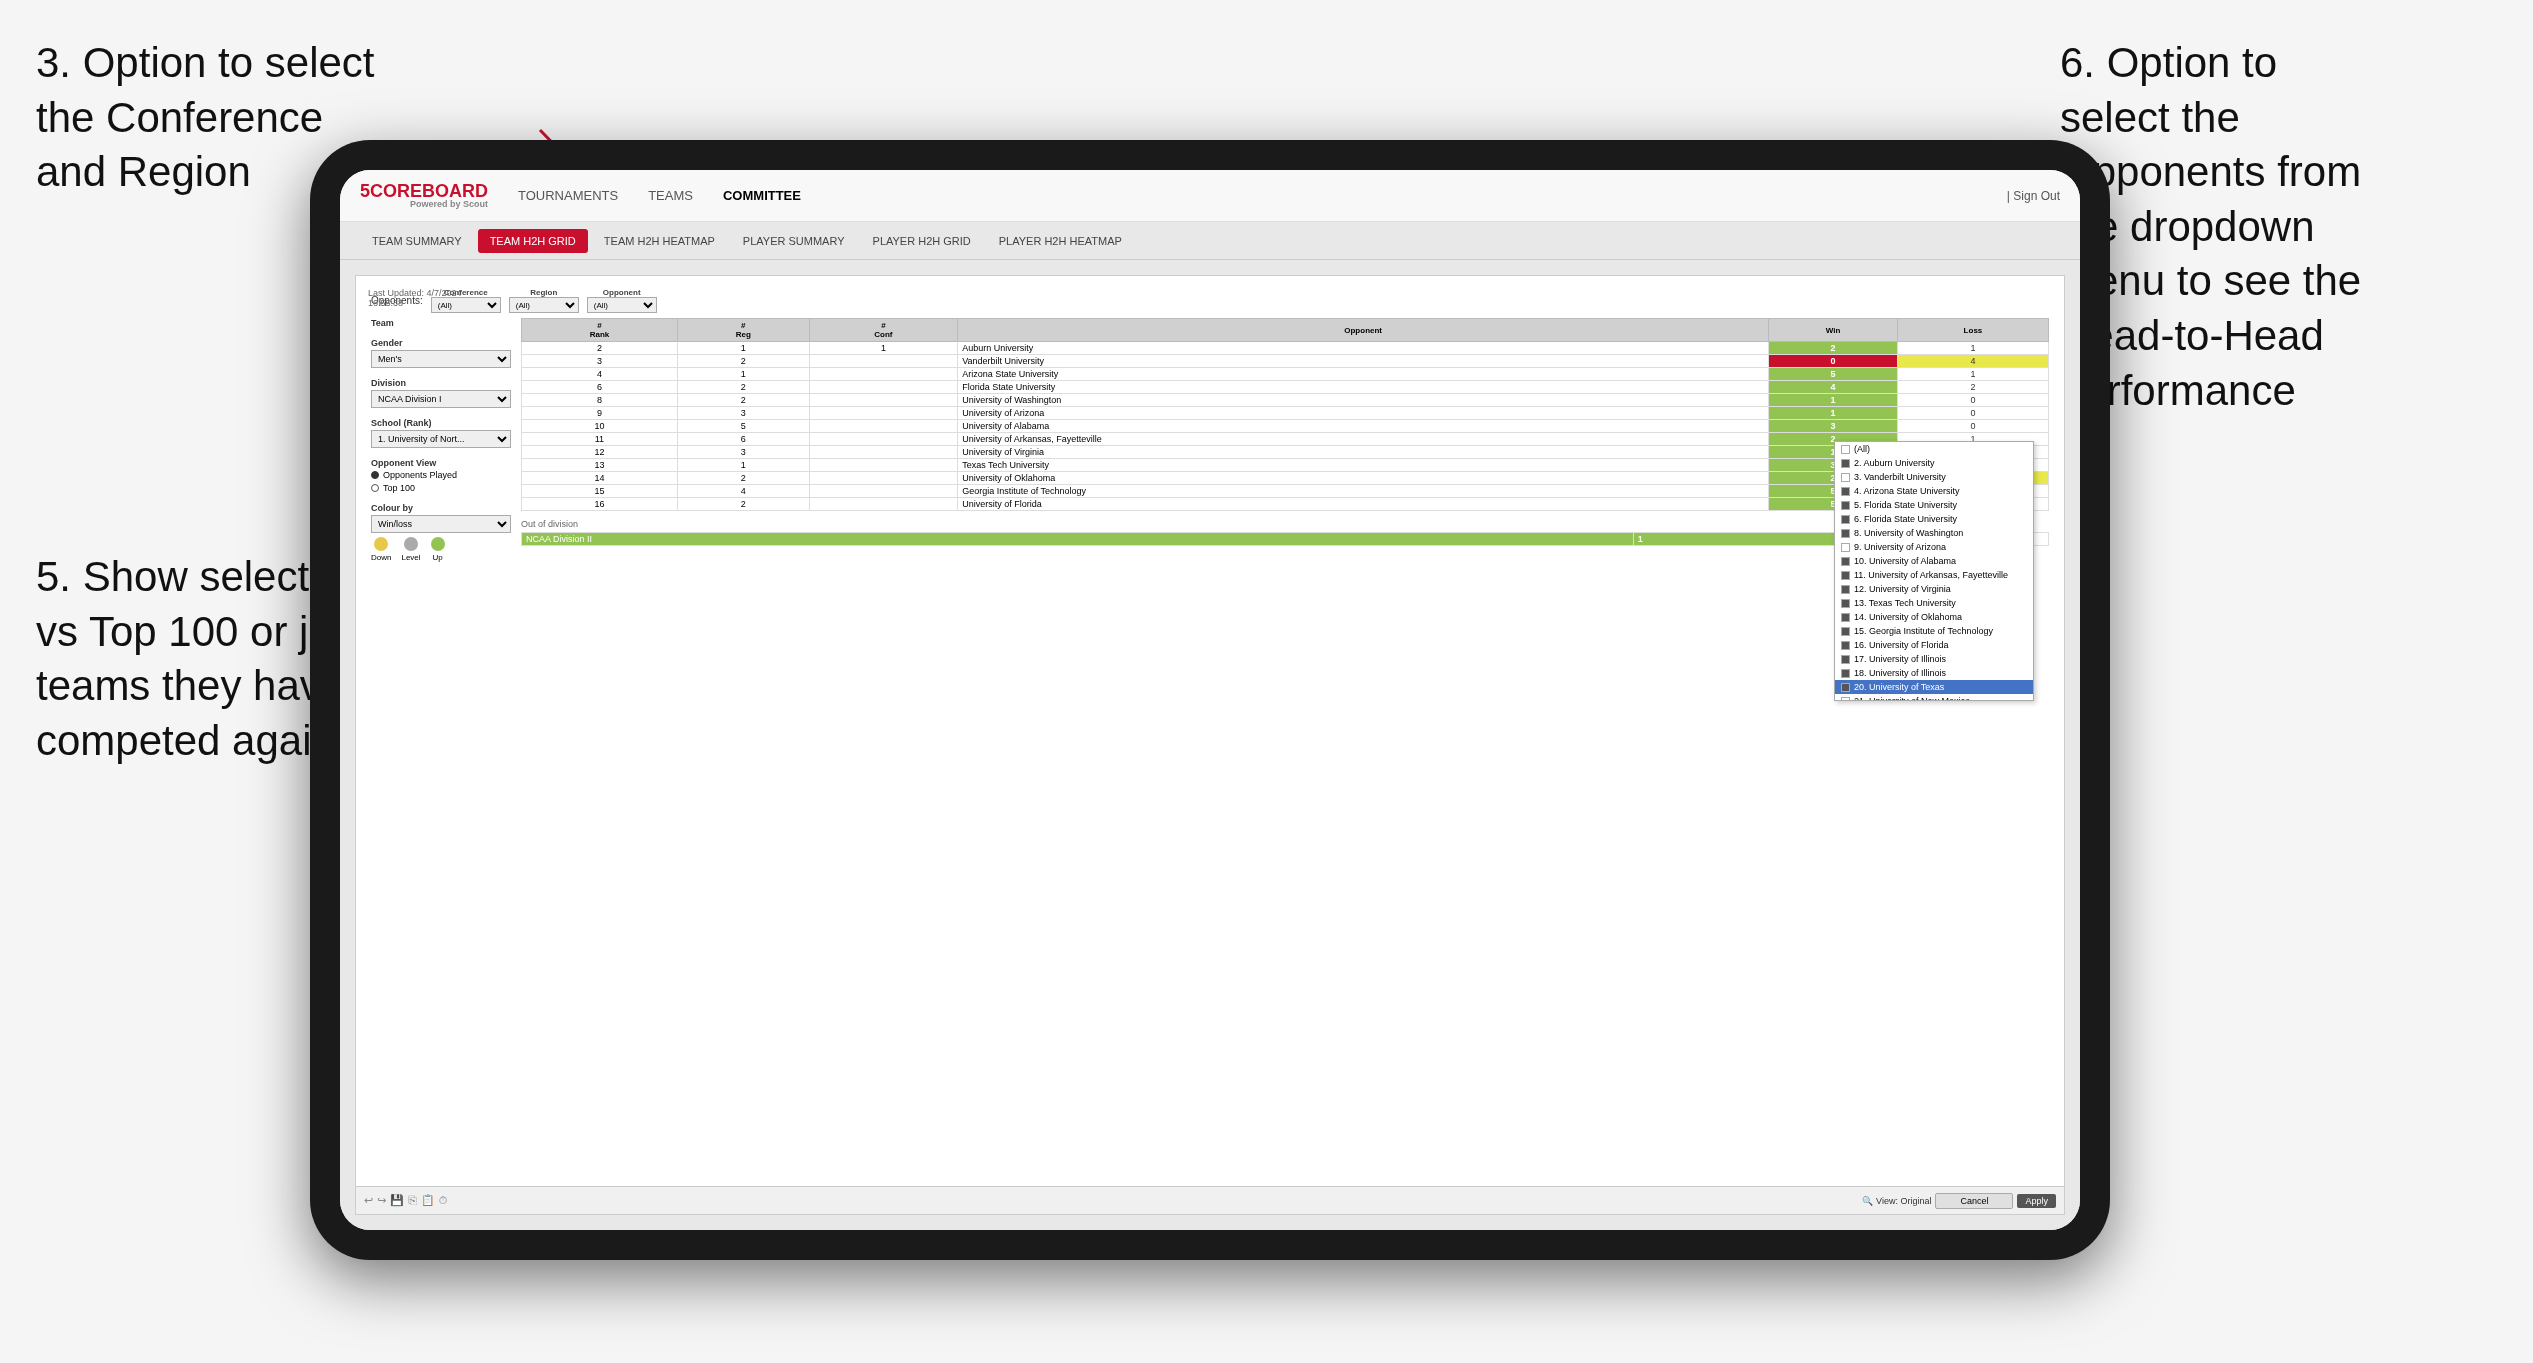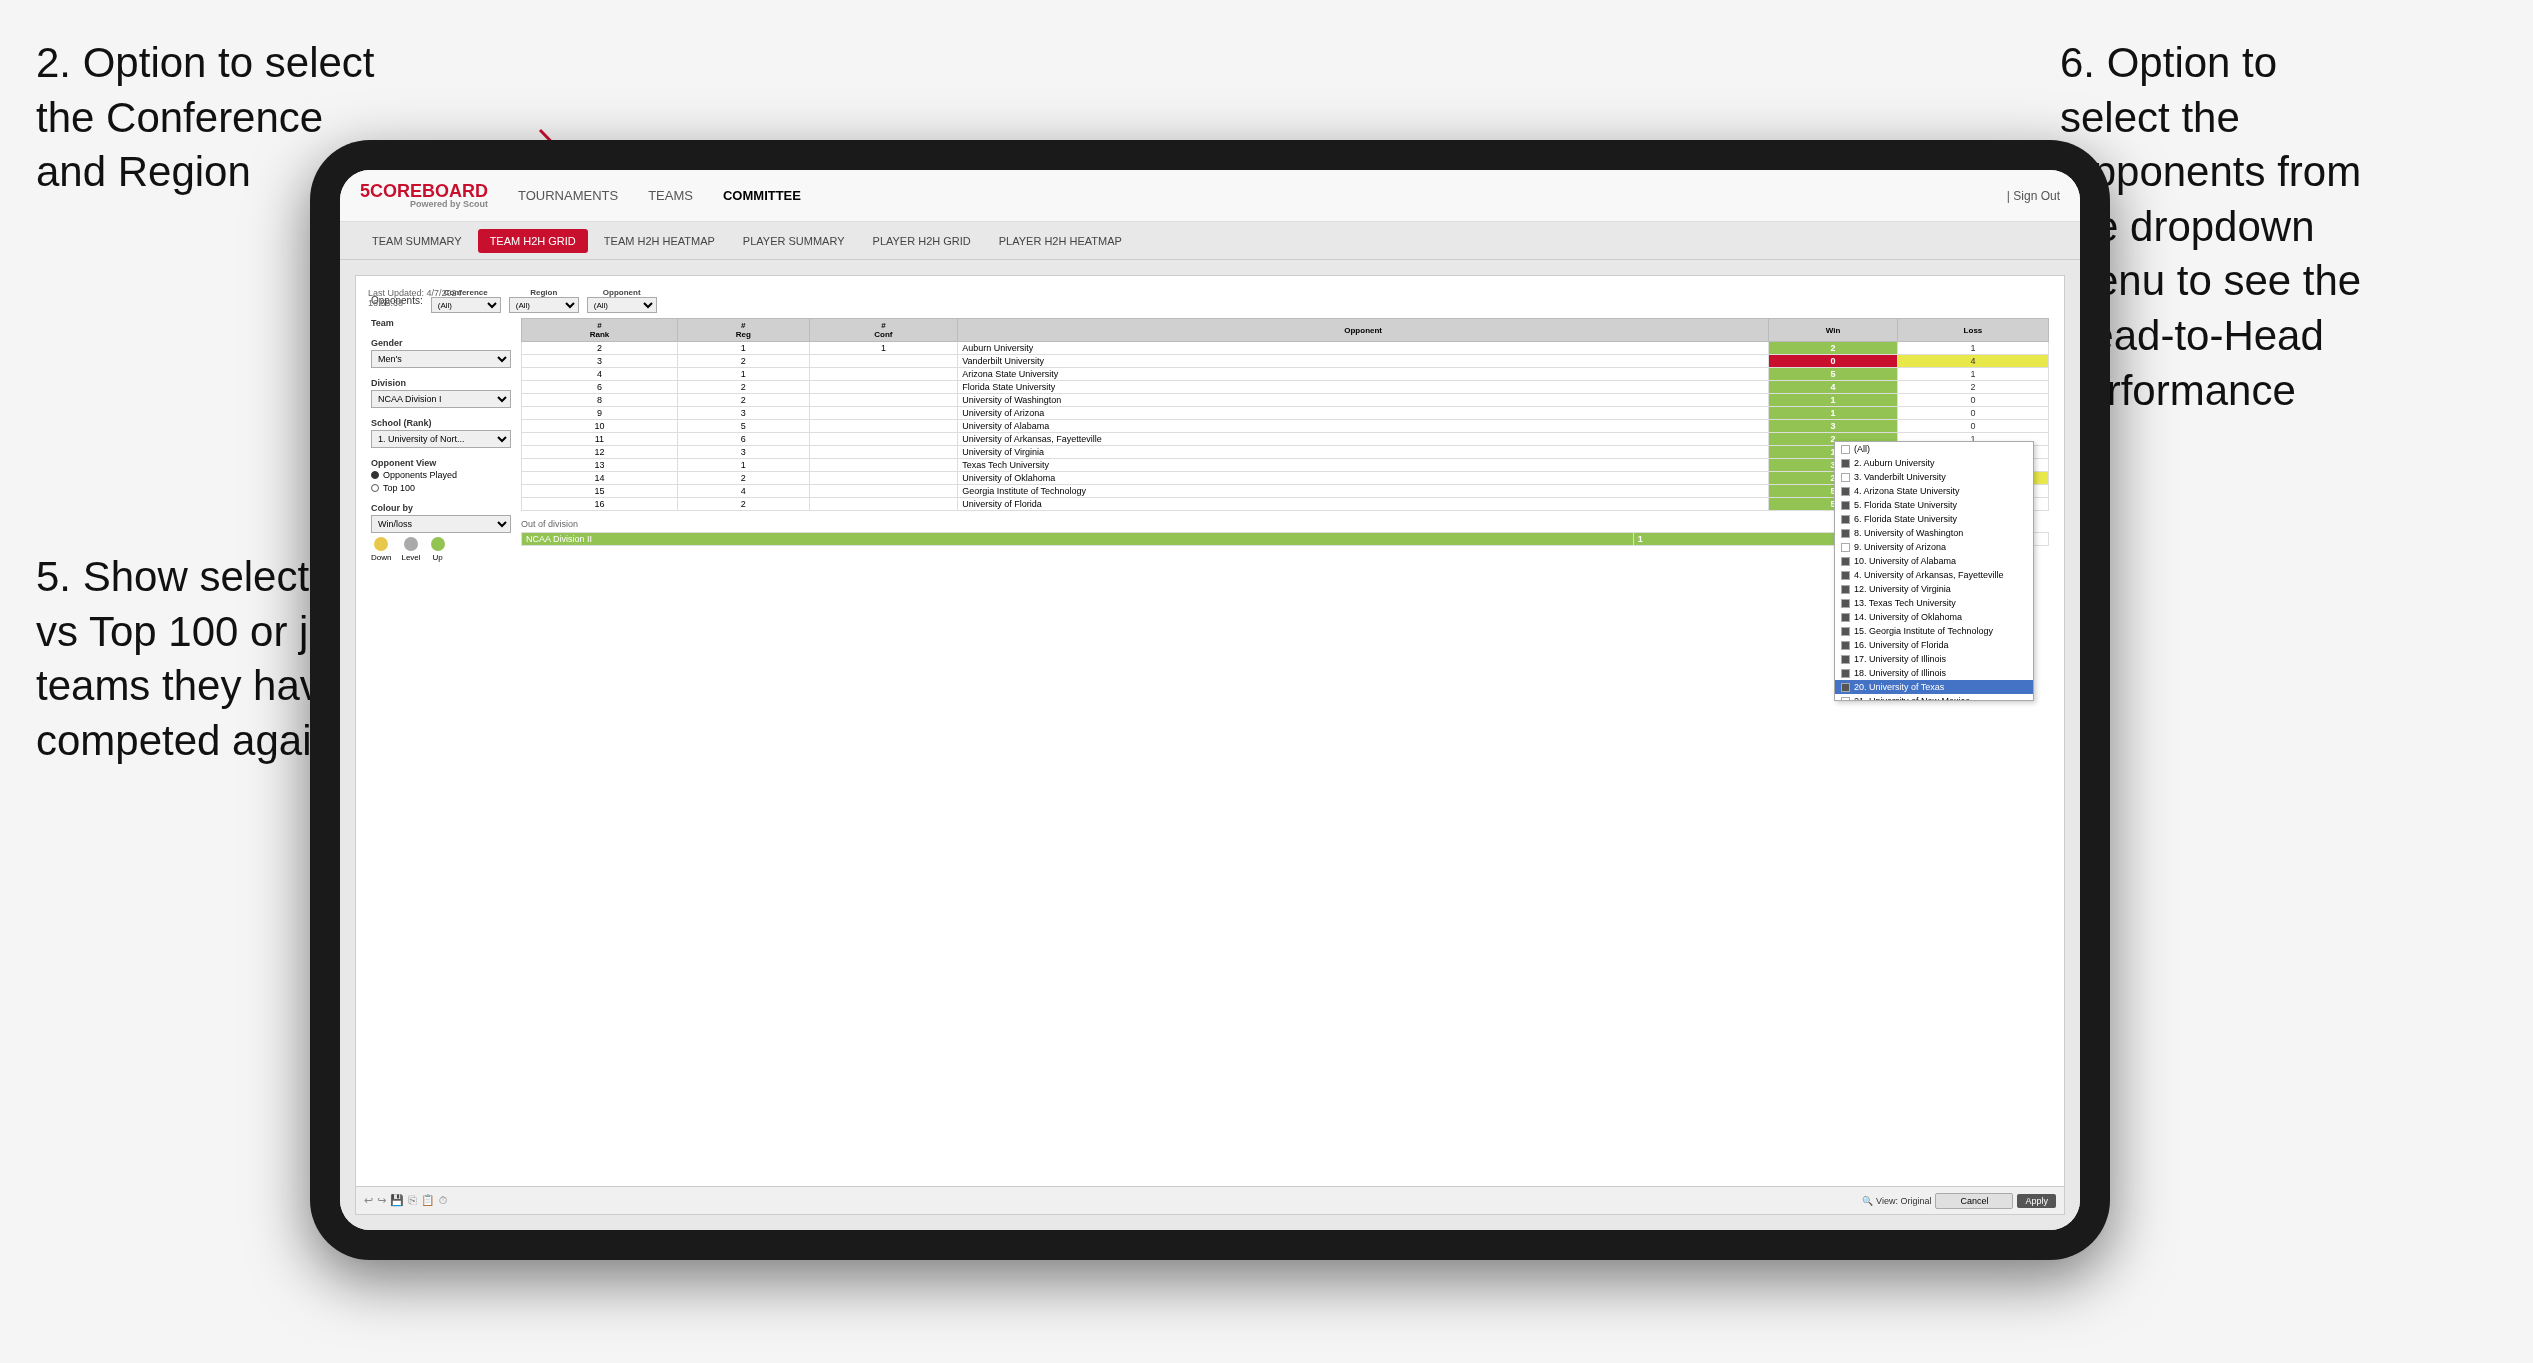--- a/index.html
+++ b/index.html
@@ -394,21 +394,21 @@
   <polygon points="820,420 800,400 840,400" fill="#c8102e"></polygon>
 
   <line x1="480" y1="620" x2="770" y2="720" stroke="#c8102e" stroke-width="3"></line>
   <polygon points="770,720 748,706 762,730" fill="#c8102e"></polygon>
 
   <line x1="2060" y1="340" x2="1760" y2="450" stroke="#c8102e" stroke-width="3"></line>
   <polygon points="1760,450 1778,432 1778,468" fill="#c8102e"></polygon>
 </svg>
 
 <div class="annotation" style="left:36px; top:36px;">
-  <span>2. Option to select</span><br>
+  <span>3. Option to select</span><br>
   the Conference<br>and Region
 </div>
 
 <div class="annotation" style="left:36px; top:550px;">
   5. Show selection<br>vs Top 100 or just<br>teams they have<br>competed against
 </div>
 
 <div class="annotation" style="left:2060px; top:36px;">
   6. Option to<br>select the<br>Opponents from<br>the dropdown<br>menu to see the<br>Head-to-Head<br>performance
 </div>
@@ -693,21 +693,21 @@
               <div class="dropdown-item">
                 <span class="dropdown-checkbox"></span>
                 <span>9. University of Arizona</span>
               </div>
               <div class="dropdown-item">
                 <span class="dropdown-checkbox checked"></span>
                 <span>10. University of Alabama</span>
               </div>
               <div class="dropdown-item">
                 <span class="dropdown-checkbox checked"></span>
-                <span>4. University of Arkansas, Fayetteville</span>
+                <span>11. University of Arkansas, Fayetteville</span>
               </div>
               <div class="dropdown-item">
                 <span class="dropdown-checkbox checked"></span>
                 <span>12. University of Virginia</span>
               </div>
               <div class="dropdown-item">
                 <span class="dropdown-checkbox checked"></span>
                 <span>13. Texas Tech University</span>
               </div>
               <div class="dropdown-item">

